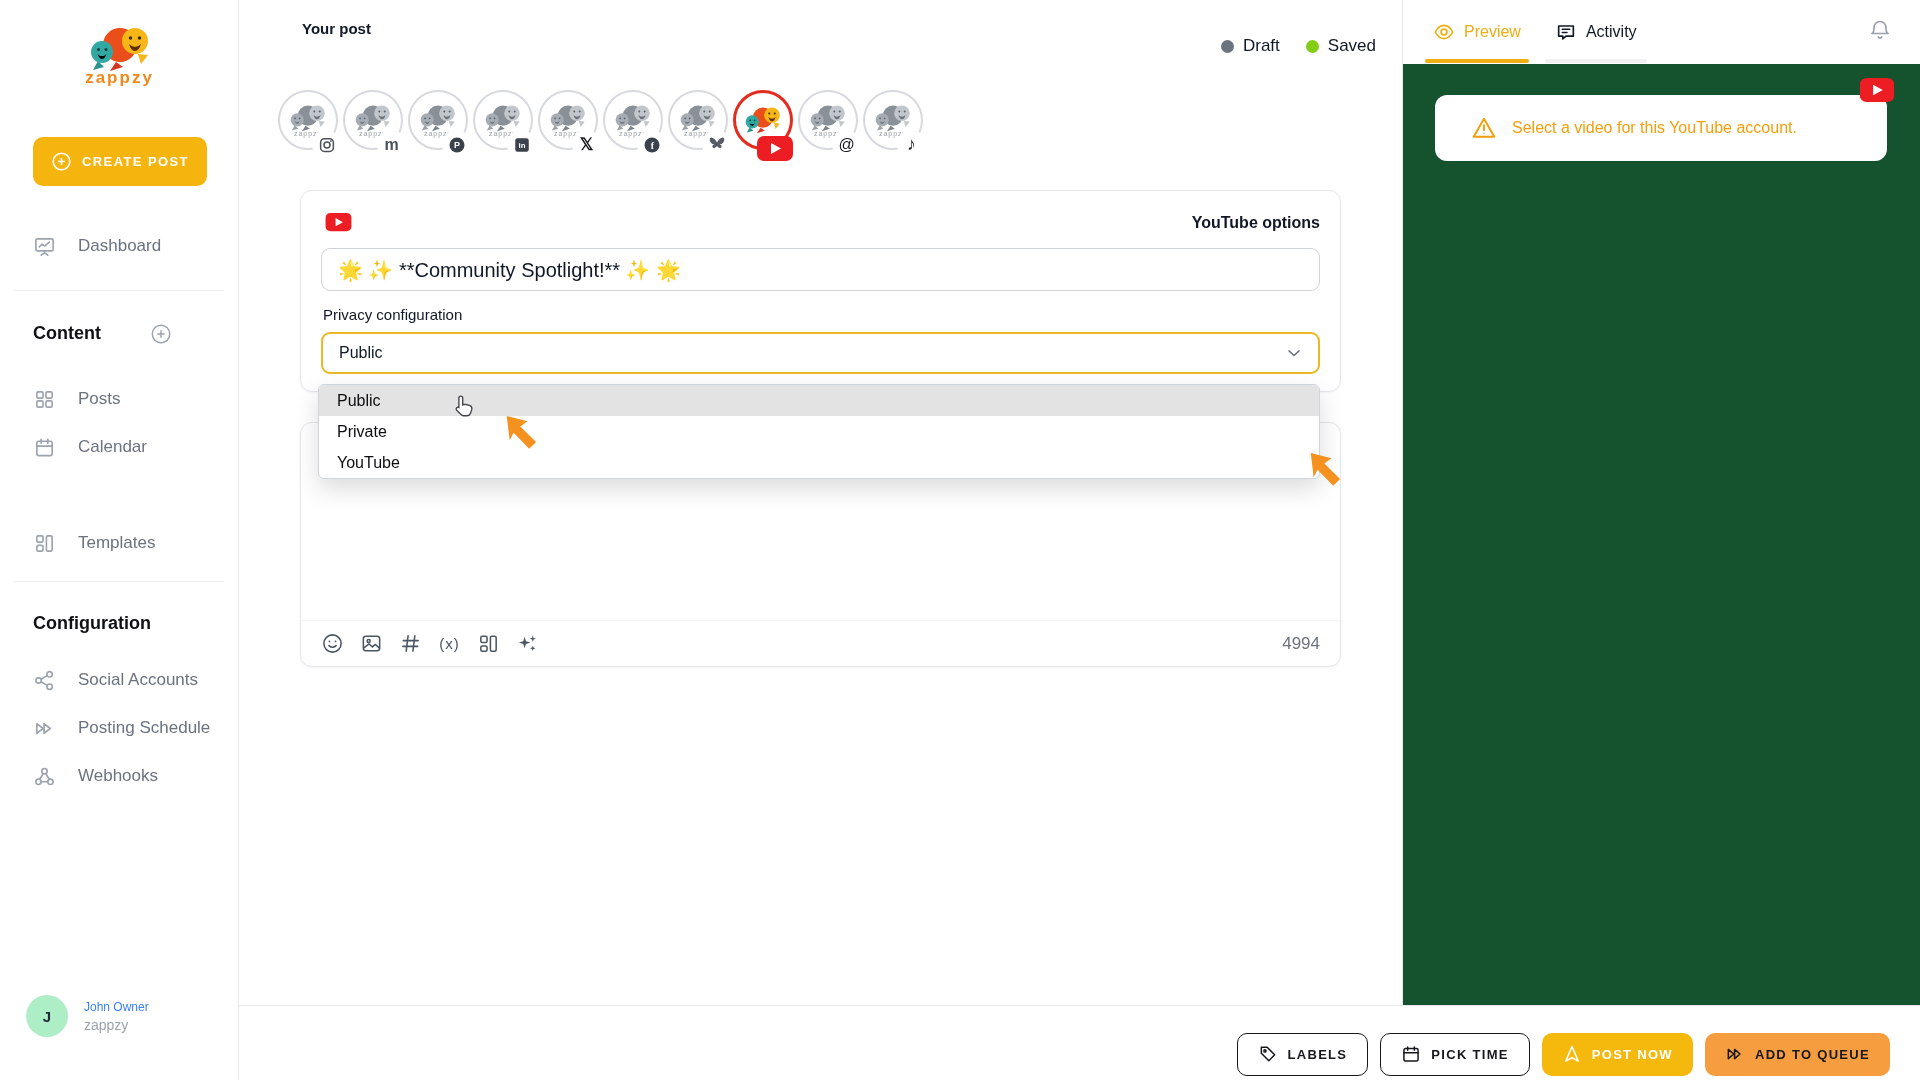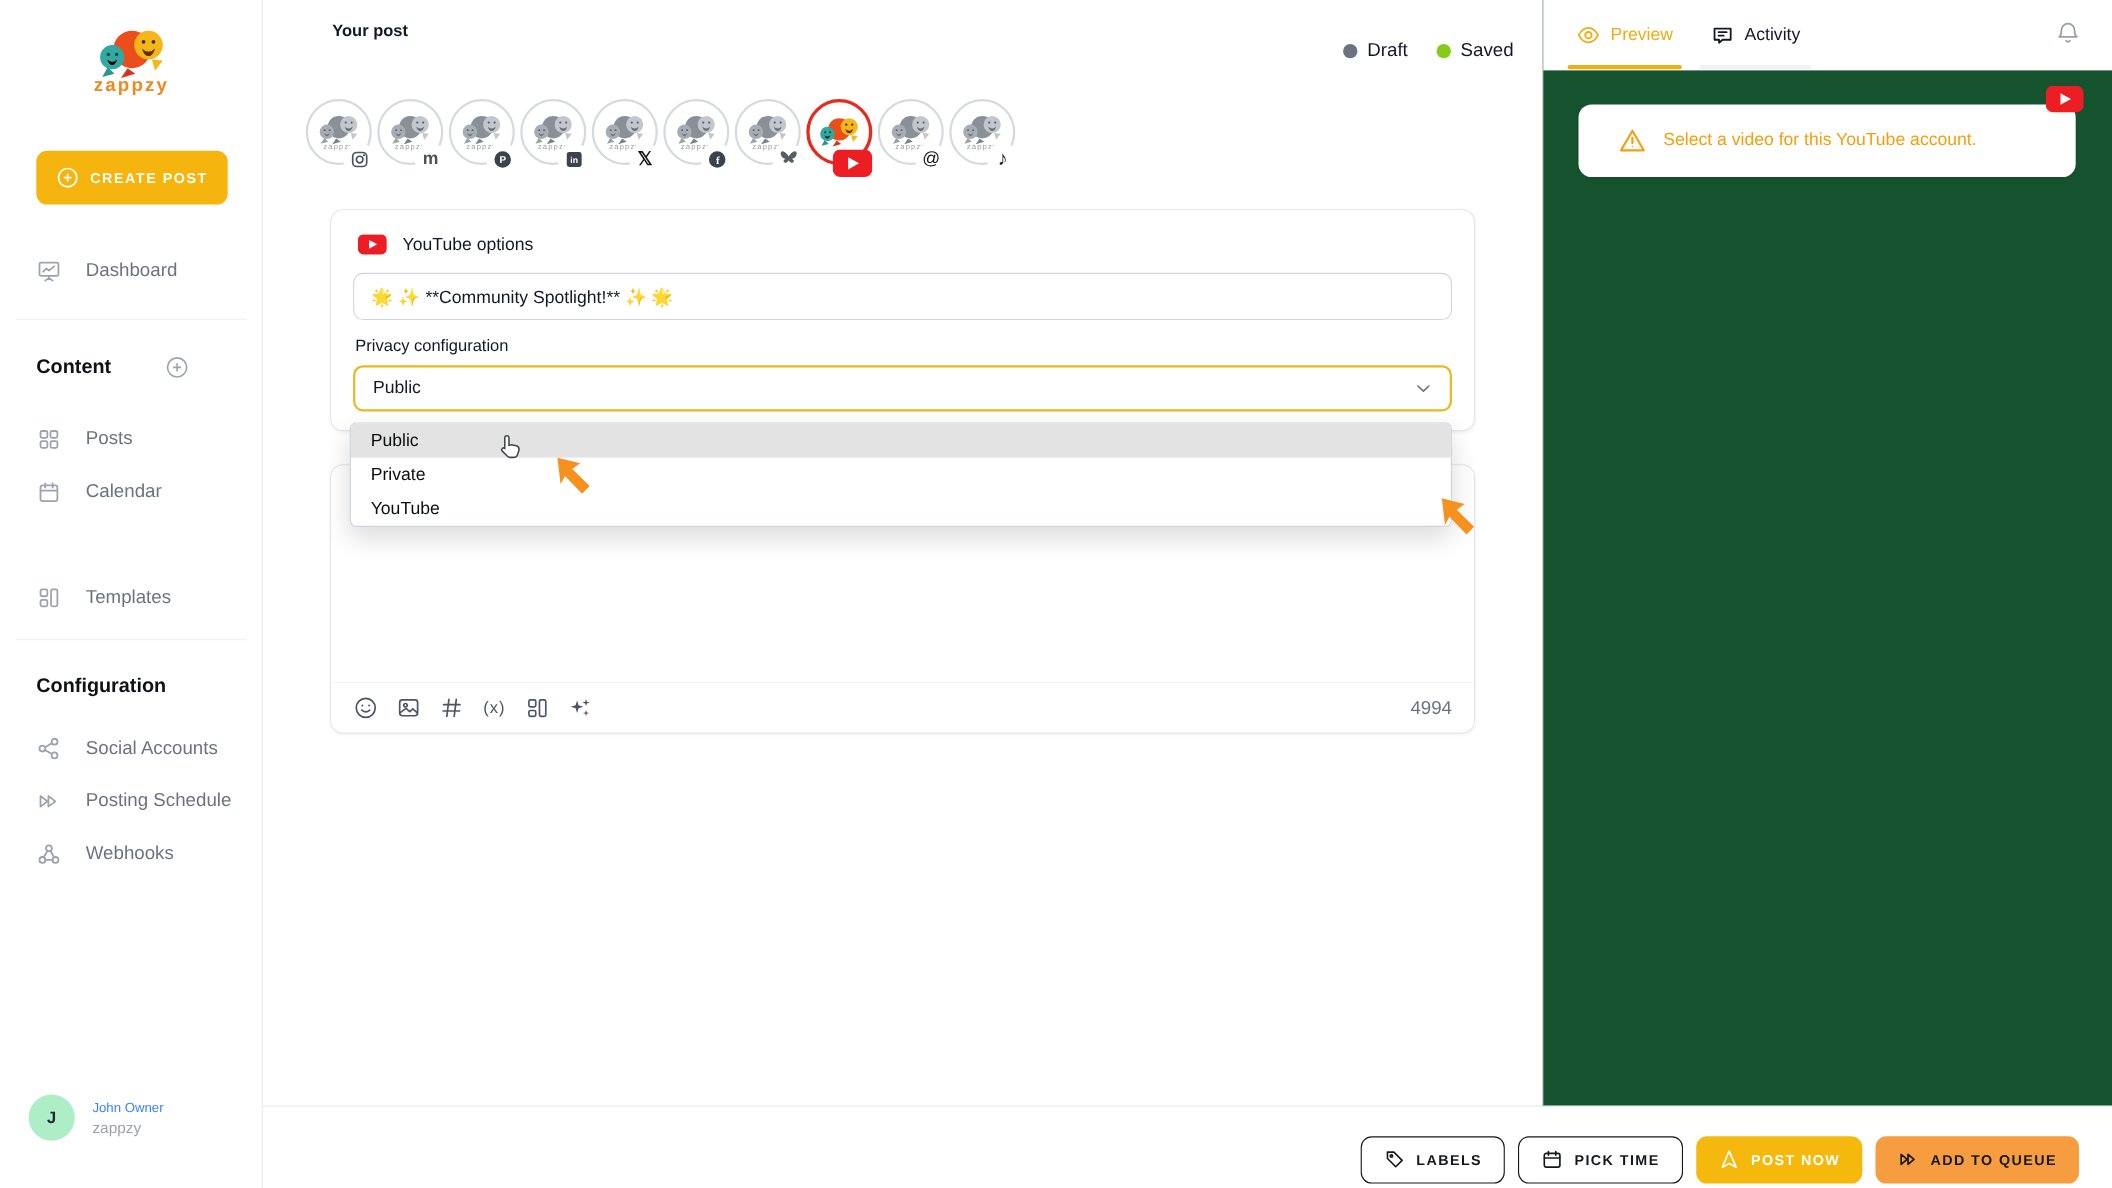--- a/index.html
+++ b/index.html
@@ -48,23 +48,23 @@
   .badge { position:absolute; right:-1px; bottom:-3px; width:29px; height:29px; border-radius:50%;
     background:#fff; display:flex; align-items:center; justify-content:center;
     color:#4b525b; font-weight:bold; font-size:14px; }
   .badge svg { width:18px; height:18px; }
   .yt-badge { position:absolute; right:2px; bottom:-6px; width:36px; height:26px; }
 
   .yt-card { position:absolute; left:61px; top:190px; width:1041px; height:202px;
     background:#fff; border:1px solid #e5e7eb; border-radius:12px;
     box-shadow:0 1px 3px rgba(16,24,40,.05); padding:20px 20px; }
   .yt-card-header { display:flex; align-items:center; gap:14px; margin:2px 0 16px 4px;
-    font-size:16px; font-weight:400; }
+    font-size:16px; font-weight:700;justify-content:space-between; }
   .yt-title-input { width:100%; height:43px; border:1px solid #d1d5db; border-radius:9px;
-    padding:0 16px; font-size:16px; color:#111827; font-family:"Liberation Sans", sans-serif; outline:none; }
+    padding:0 16px; font-size:20px; color:#111827; font-family:"Liberation Sans", sans-serif; outline:none; }
   .privacy-label { margin:15px 0 9px 2px; font-size:15px; color:#111827; }
   .privacy-select { width:100%; height:42px; border:2px solid #eab824; border-radius:9px;
     display:flex; align-items:center; justify-content:space-between; padding:0 14px 0 16px;
     font-size:16px; cursor:pointer; background:#fff; }
   .chev { width:20px; height:20px; color:#6b7280; }
 
   .dropdown { position:absolute; left:79px; top:384px; width:1002px; z-index:20;
     background:#fff; border:1px solid #cfd4da; border-radius:6px; overflow:hidden;
     box-shadow:0 10px 24px rgba(0,0,0,.14); }
   .dd-option { height:31px; display:flex; align-items:center; padding-left:18px;

